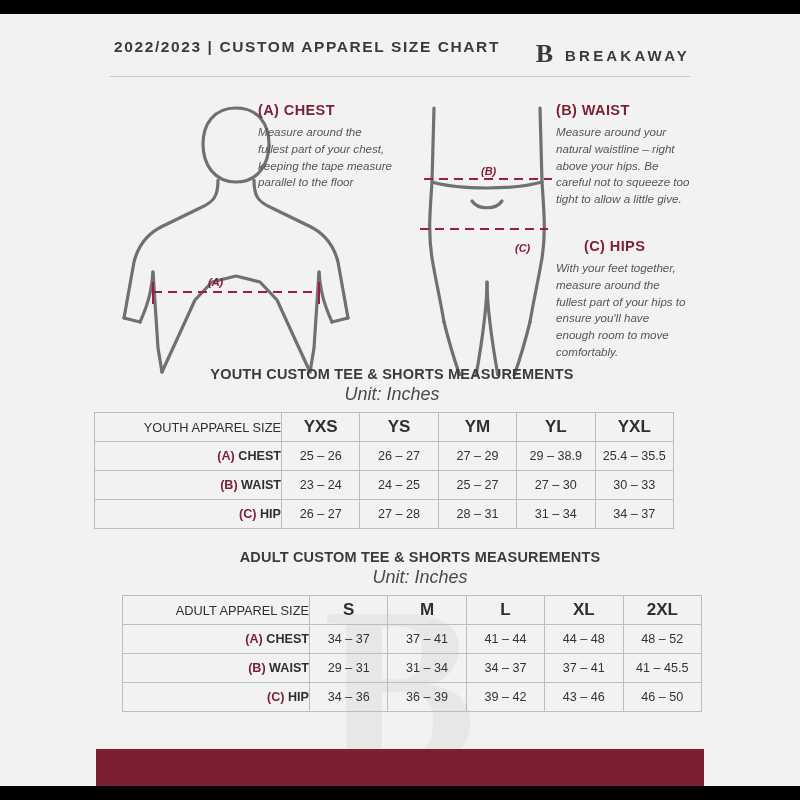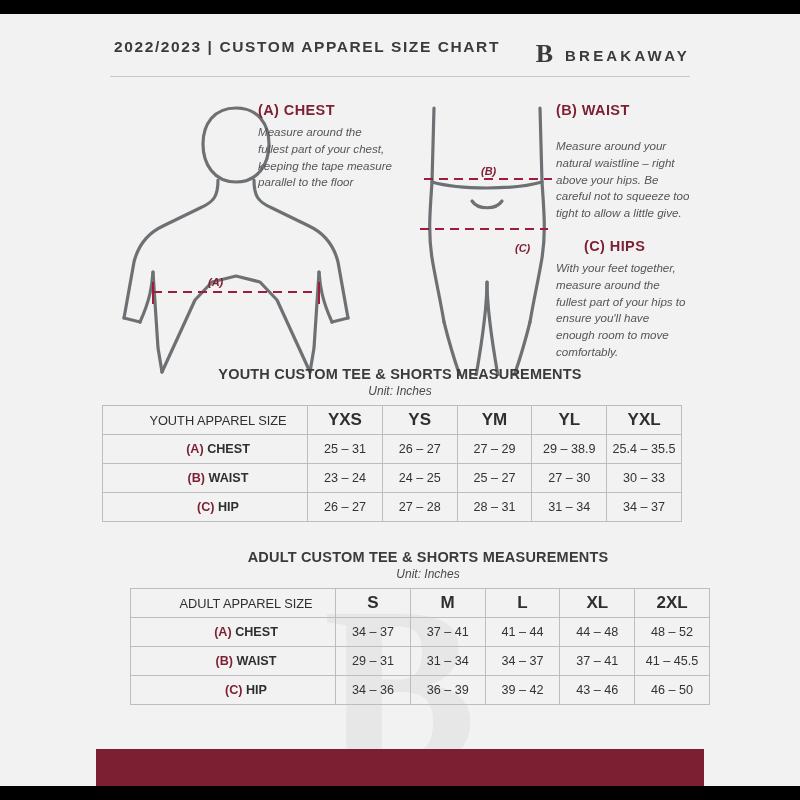--- a/index.html
+++ b/index.html
@@ -108,53 +108,53 @@
     width: 136px;
   }
   .label-mark {
     position: absolute;
     font-size: 11px;
     font-weight: bold;
     font-style: italic;
     color: #7c1f33;
   }
   
-  .table-block { position: absolute; left: 102px; width: 596px; }
+  .table-block { position: absolute; left: 94px; width: 596px; }
   .tbl-title {
     text-align: center;
     font-size: 14.5px;
     font-weight: bold;
     color: #3b3b3b;
     letter-spacing: 0.2px;
   }
   .tbl-unit {
     text-align: center;
-    font-size: 12px;
+    font-size: 18px;
     font-style: italic;
     color: #4a4a4a;
     margin-top: 2px;
     margin-bottom: 7px;
   }
   table {
     border-collapse: collapse;
     width: 580px;
     table-layout: fixed;
   }
   table td, table th {
     border: 1px solid #bdbdbd;
     height: 28px;
     font-size: 12.6px;
     color: #333;
     text-align: center;
     font-weight: normal;
     padding: 0;
   }
   table th:first-child, table td:first-child {
-    text-align: center;
-    padding-left: 26px;
+    text-align: right;
+    padding-left: 8px;
     width: 178px;
   }
   thead th {
     font-weight: bold;
     font-size: 17px;
     color: #2f2f2f;
   }
   thead th:first-child { font-weight: normal; font-size: 12.8px; }
   tbody td:first-child { font-weight: bold; color: #2f2f2f; }
   .mk { color: #7c1f33; font-weight: bold; }
@@ -224,21 +224,21 @@
 
       <div class="label-mark" style="left:208px; top:190px;">(A)</div>
       <div class="label-mark" style="left:481px; top:79px;">(B)</div>
       <div class="label-mark" style="left:515px; top:156px;">(C)</div>
 
       
       <div class="note-title" style="left:258px; top:16px;">(A) CHEST</div>
       <div class="note-body" style="left:258px; top:38px;">Measure around the fullest part of your chest, keeping the tape measure parallel to the floor</div>
 
       <div class="note-title" style="left:556px; top:16px;">(B) WAIST</div>
-      <div class="note-body" style="left:556px; top:52px; width:134px;">Measure around your natural waistline – right above your hips. Be careful not to squeeze too tight to allow a little give.</div>
+      <div class="note-body" style="left:556px; top:38px; width:134px;">Measure around your natural waistline – right above your hips. Be careful not to squeeze too tight to allow a little give.</div>
 
       <div class="note-title" style="left:556px; top:152px;margin-left:28px;">(C) HIPS</div>
       <div class="note-body" style="left:556px; top:174px; width:134px;">With your feet together, measure around the fullest part of your hips to ensure you'll have enough room to move comfortably.</div>
     </div>
 
     <div class="table-block" style="top:352px;">
       <div class="tbl-title">YOUTH CUSTOM TEE &amp; SHORTS MEASUREMENTS</div>
       <div class="tbl-unit">Unit: Inches</div>
       <table>
         <thead>
@@ -247,21 +247,21 @@
             <th>YXS</th>
             <th>YS</th>
             <th>YM</th>
             <th>YL</th>
             <th>YXL</th>
           </tr>
         </thead>
         <tbody>
           <tr>
             <td><span class="mk">(A)</span> <span>CHEST</span></td>
-            <td>25 – 31</td>
+            <td>25 – 26</td>
             <td>26 – 27</td>
             <td>27 – 29</td>
             <td>29 – 38.9</td>
             <td>25.4 – 35.5</td>
           </tr>
           <tr>
             <td><span class="mk">(B)</span> <span>WAIST</span></td>
             <td>23 – 24</td>
             <td>24 – 25</td>
             <td>25 – 27</td>

